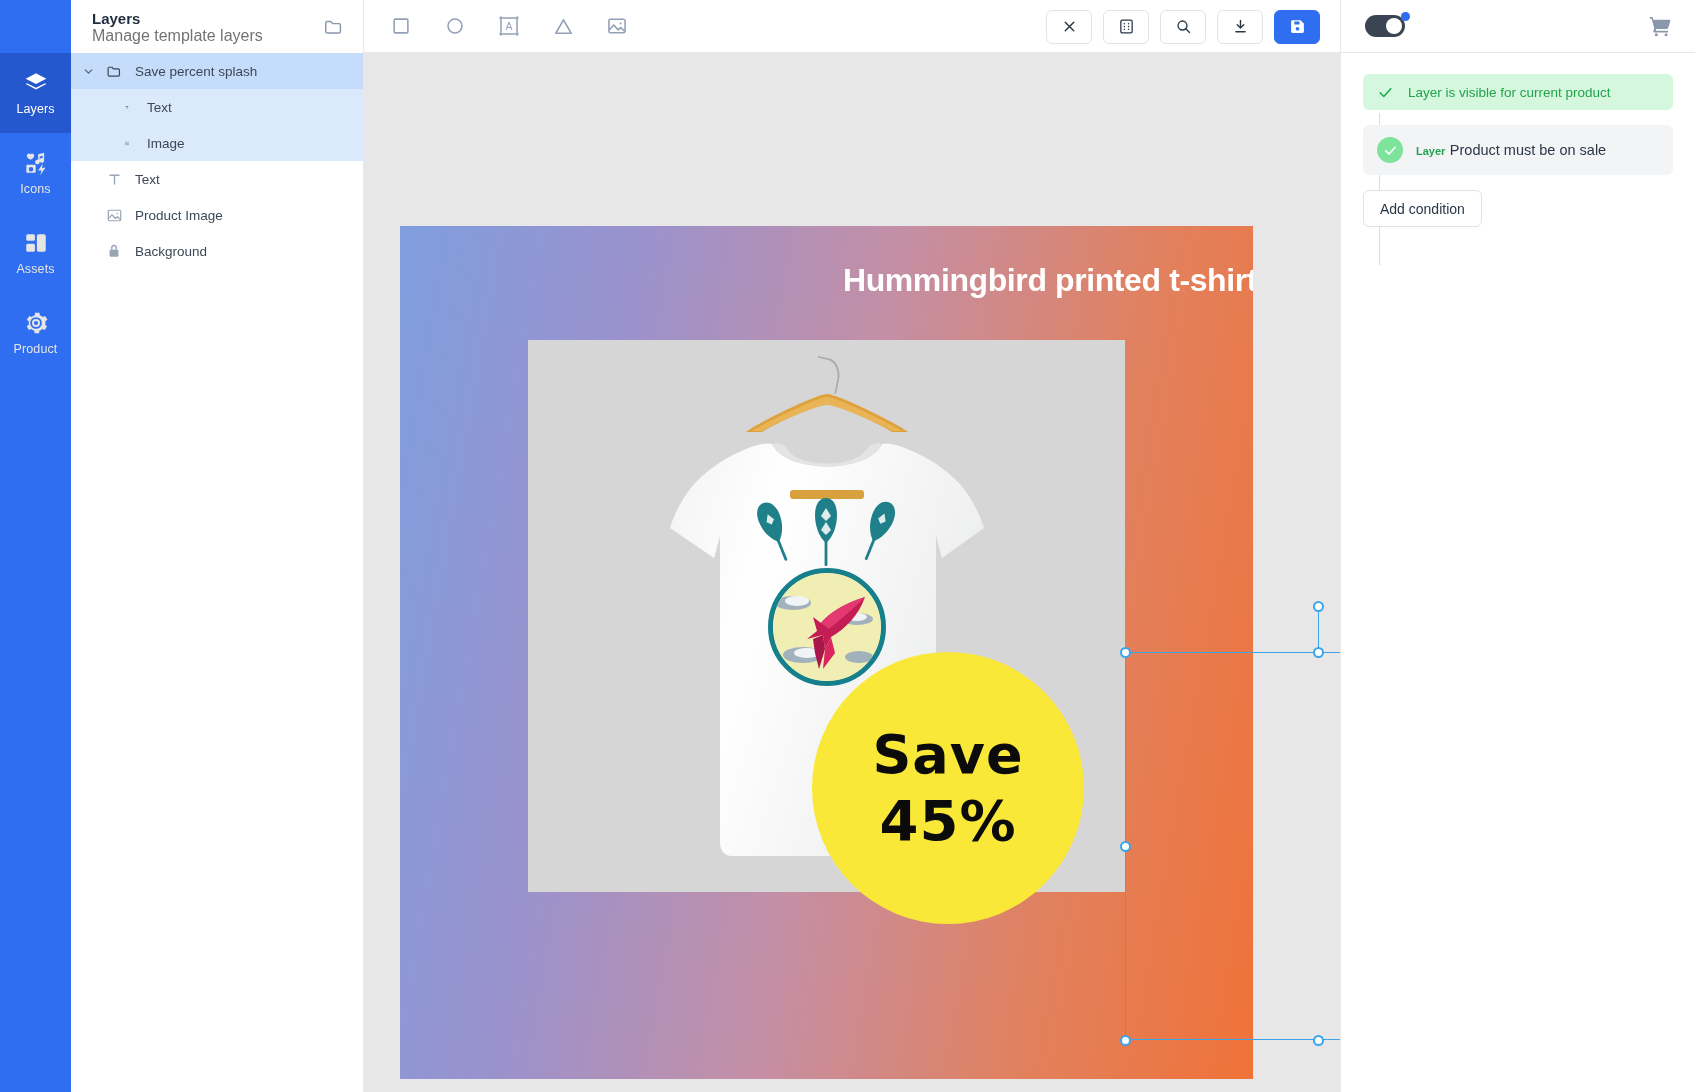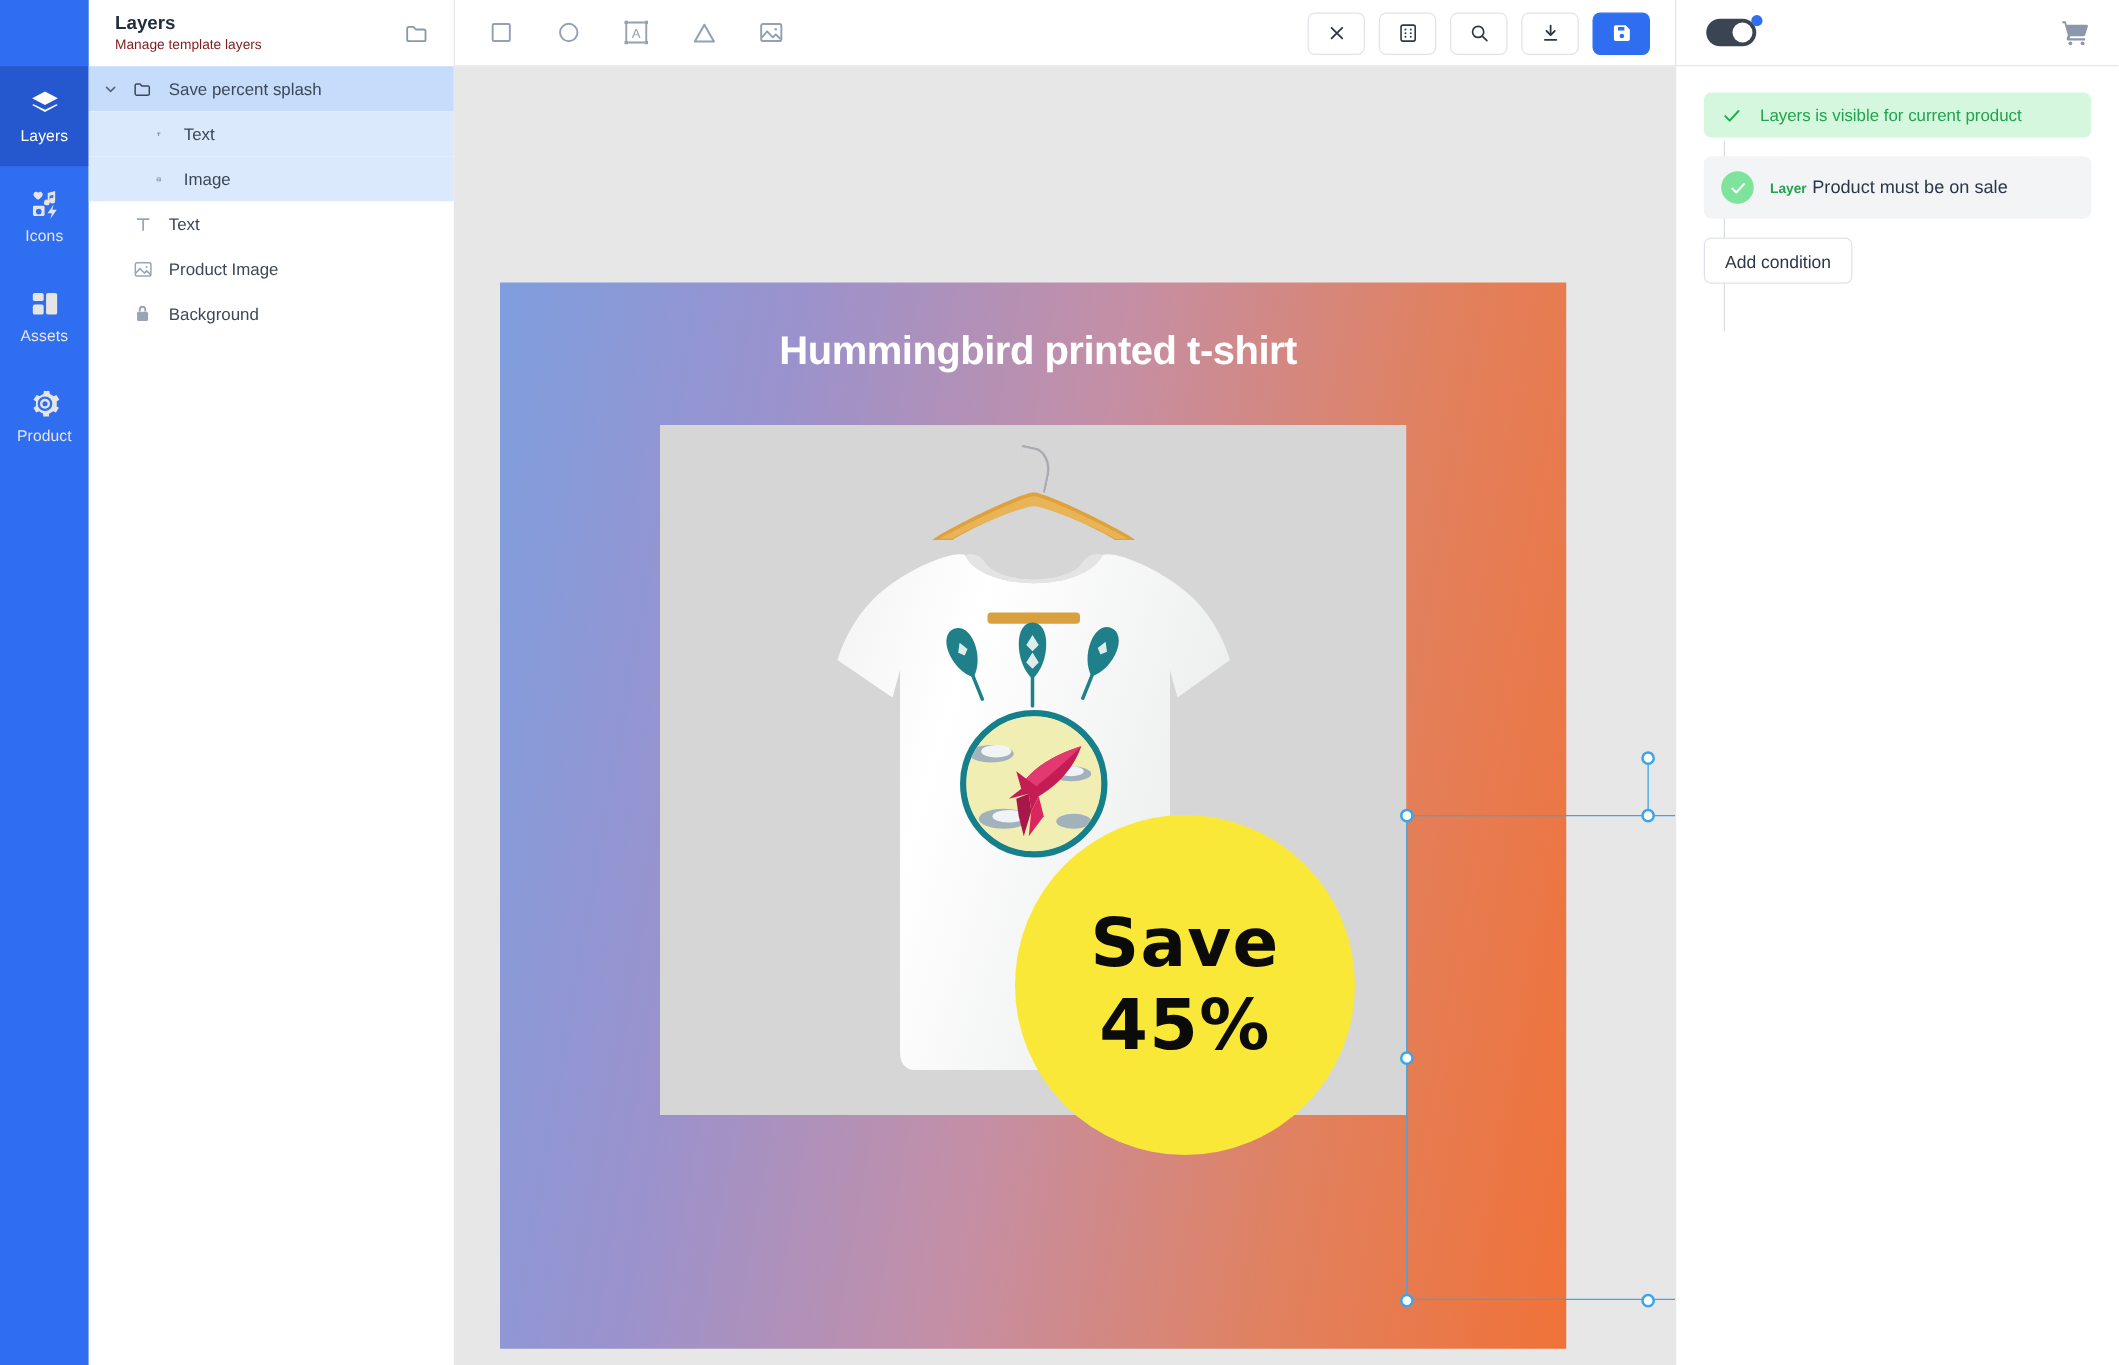--- a/index.html
+++ b/index.html
@@ -29,21 +29,21 @@
   
   .layers-panel {
     width: 293px; flex: 0 0 293px; background: #ffffff;
     border-right: 1px solid #e6e8eb; display: flex; flex-direction: column;
   }
   .layers-head {
     height: 53px; display: flex; align-items: center;
     padding: 0 18px 0 21px; justify-content: space-between;
   }
   .layers-head-txt h1 { font-size: 15px; color: #1f2d3d; font-weight: 700; line-height: 17px; }
-  .layers-head-txt p { font-size: 11px; color: #7f1d1d; line-height: 16px; margin-top: 1px; }
+  .layers-head-txt p { font-size: 16px; color: #737373; line-height: 16px; margin-top: 1px; }
   .folder-open-btn { color: #8b97ab; cursor: pointer; display: flex; }
 
   .layer-row {
     height: 36px; display: flex; align-items: center;
     font-size: 13.5px; color: #3c4857; cursor: pointer; user-select: none;
   }
   .layer-row.sel-parent { background: #c6dcfb; }
   .layer-row.sel-child  { background: #dbe9fd; }
   .layer-caret { width: 22px; display: flex; justify-content: center; color: #5a6779; margin-left: 6px; }
   .layer-ico { width: 30px; display: flex; justify-content: center; color: #9aa5b4; }
@@ -76,21 +76,21 @@
   .canvas-wrap {
     flex: 1 1 auto; background: #e7e7e7; position: relative; overflow: hidden;
     display: flex; justify-content: center;
   }
   .canvas {
     position: absolute; left: 36px; top: 173px; width: 853px; height: 853px;
     background: linear-gradient(100deg, #7f9ede 0%, #9a92cd 24%, #c48fa6 50%, #e1815f 76%, #f07238 100%);
     overflow: hidden;
   }
   .canvas-title {
-    position: absolute; top: 36px; left: 4px; width: 100%; text-align: center;
+    position: absolute; top: 36px; left: 4px; width: 100%; text-align: right;
     color: #ffffff; font-size: 32px; font-weight: 700; letter-spacing: -.4px;
   }
   .product-img {
     position: absolute; left: 128px; top: 114px; width: 597px; height: 552px;
     background: #d6d6d6;
   }
   .ph-hook {
     position: absolute; left: 50%; top: 18px; width: 26px; height: 34px;
     border: 2.5px solid #a9adb2; border-bottom: none; border-left: none;
     border-radius: 0 60% 0 0; transform: translateX(-13px) rotate(12deg);
@@ -518,21 +518,21 @@
 
     <div class="cond-area">
       <div class="cond-connector"></div>
 
       <div class="cond-visible">
         <span class="ck">
           <svg width="17" height="17" viewBox="0 0 24 24" fill="none" stroke="currentColor" stroke-width="2.2" stroke-linecap="round" stroke-linejoin="round">
               <polyline points="4.5 12.6 9.6 17.6 19.5 6.8"></polyline>
             </svg>
         </span>
-        <span>Layers is visible for current product</span>
+        <span>Layer is visible for current product</span>
       </div>
 
       <div class="cond-card">
         <span class="cond-badge">
           <svg width="15" height="15" viewBox="0 0 24 24" fill="none" stroke="currentColor" stroke-width="2.6" stroke-linecap="round" stroke-linejoin="round">
               <polyline points="4.5 12.6 9.6 17.6 19.5 6.8"></polyline>
             </svg>
         </span>
         <span class="cond-txt">
           <span class="p">Layer</span>

